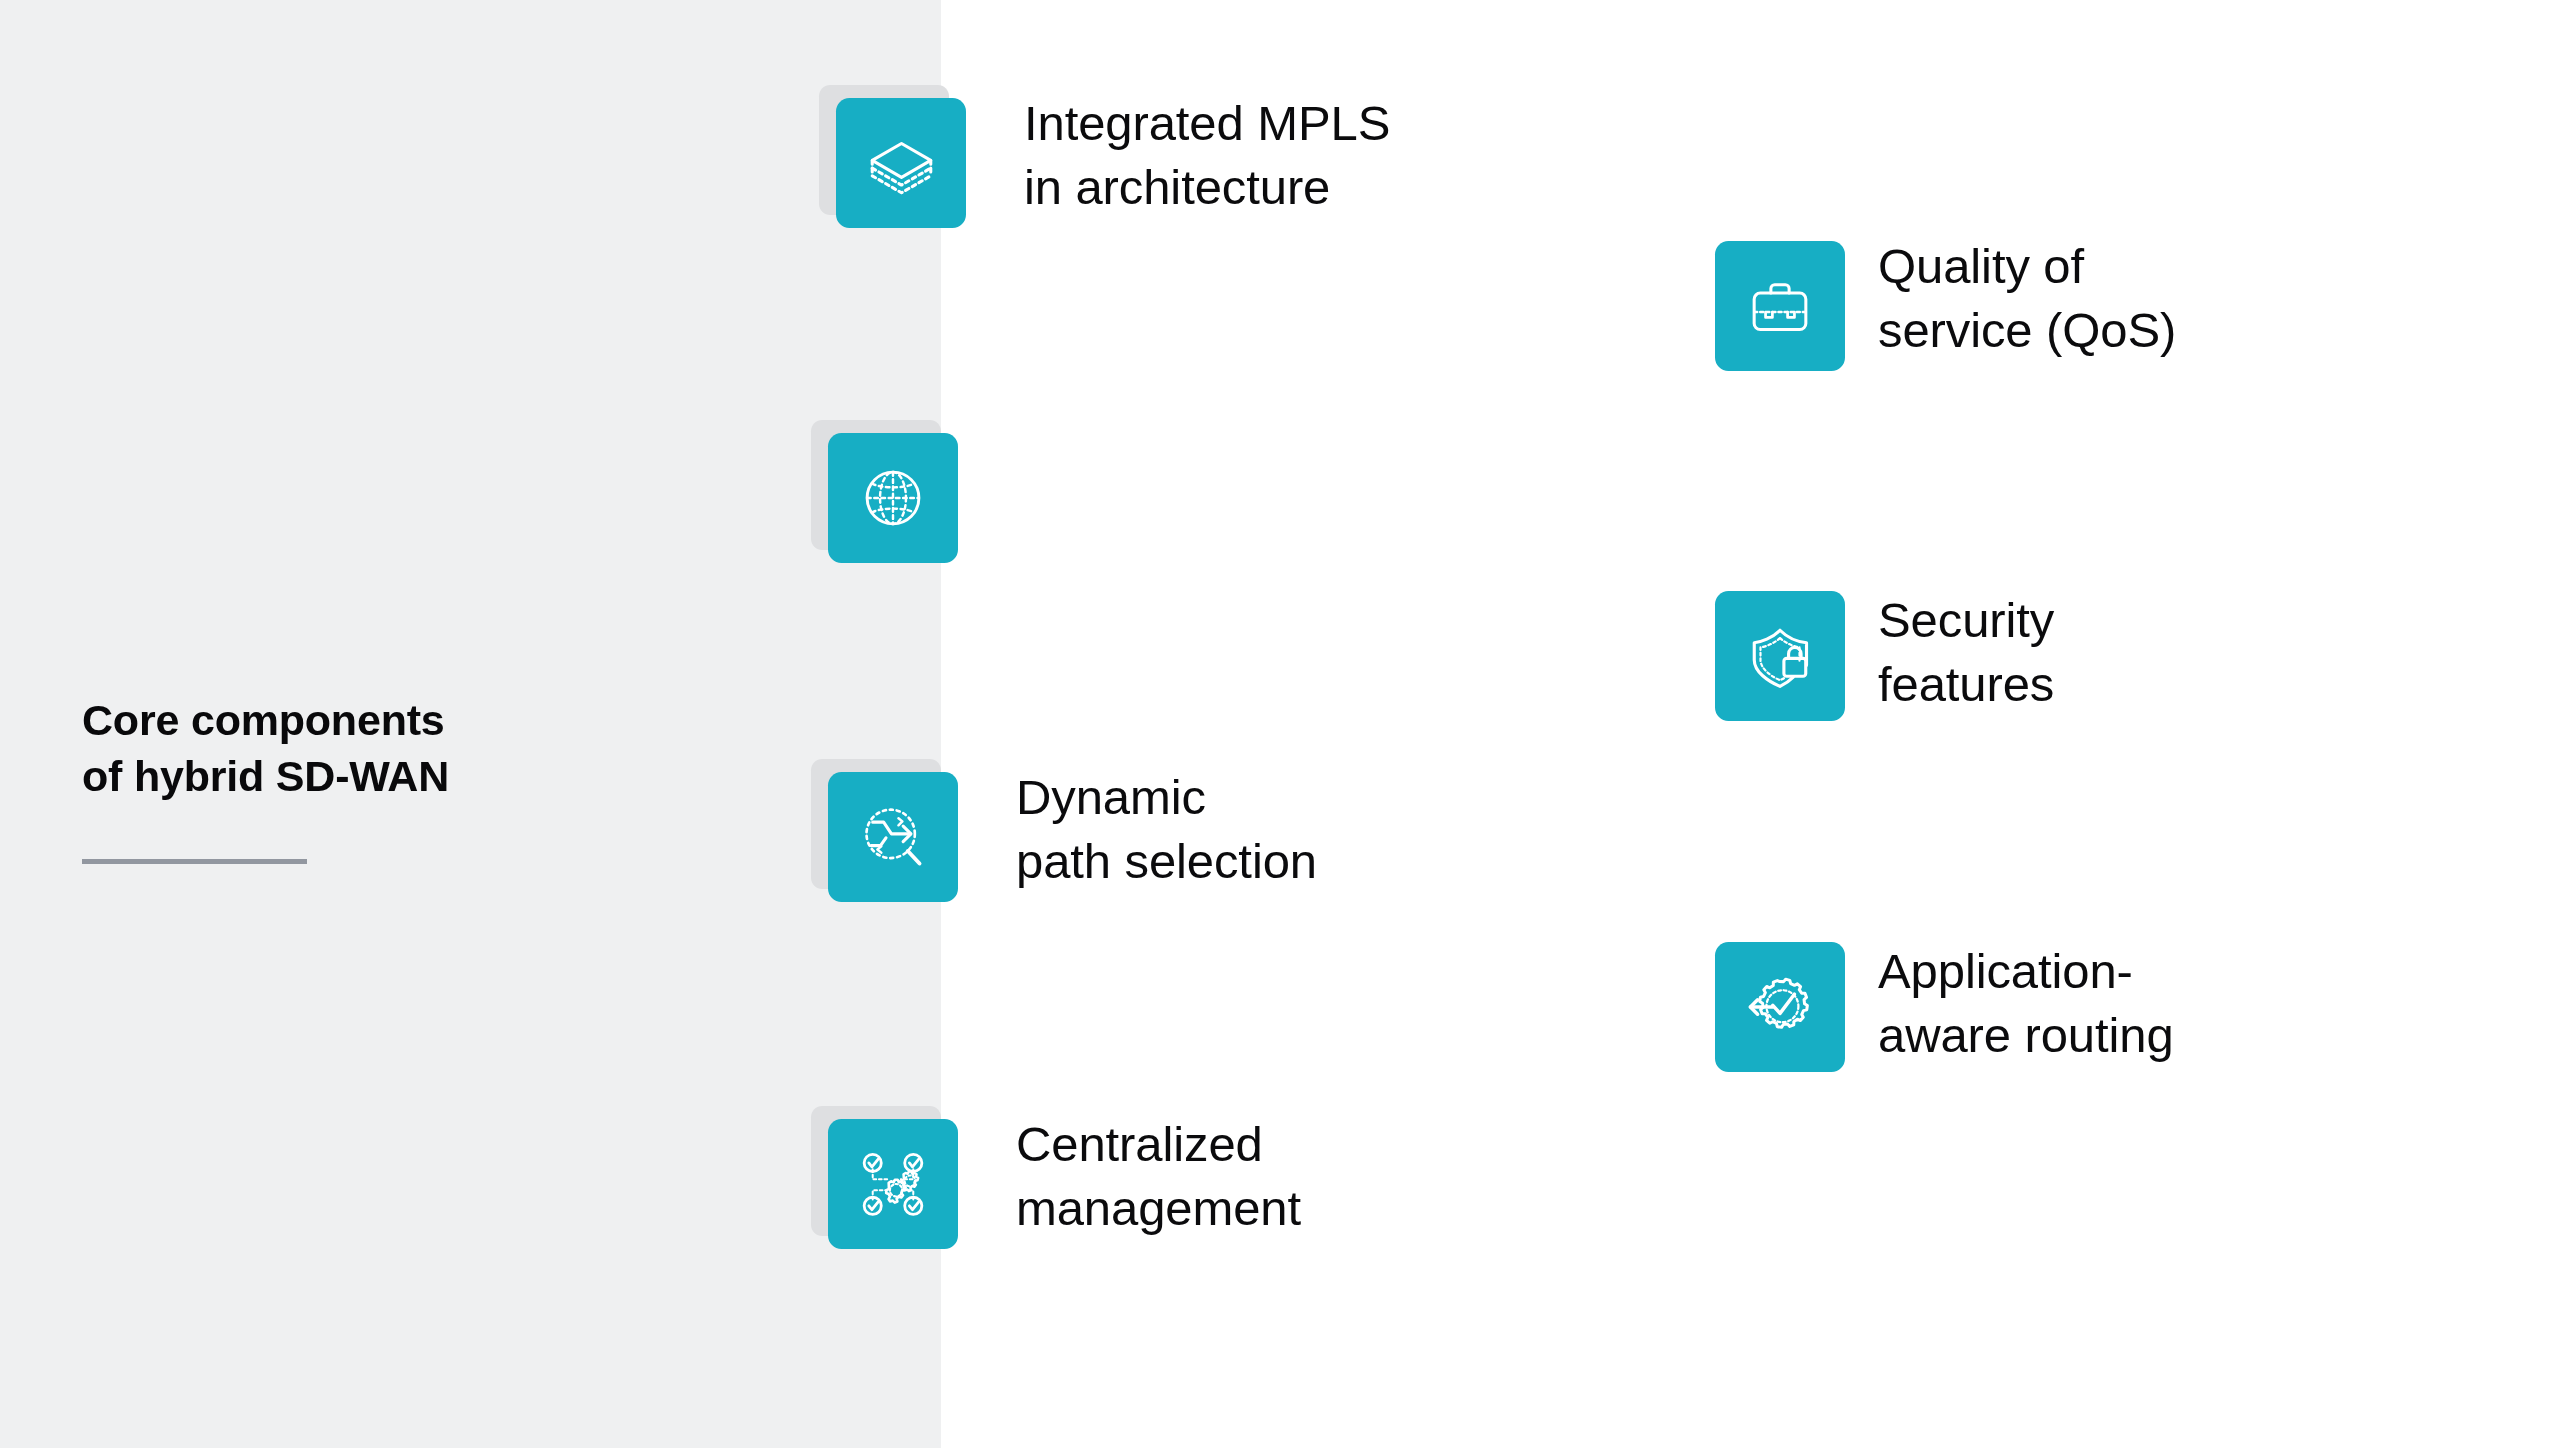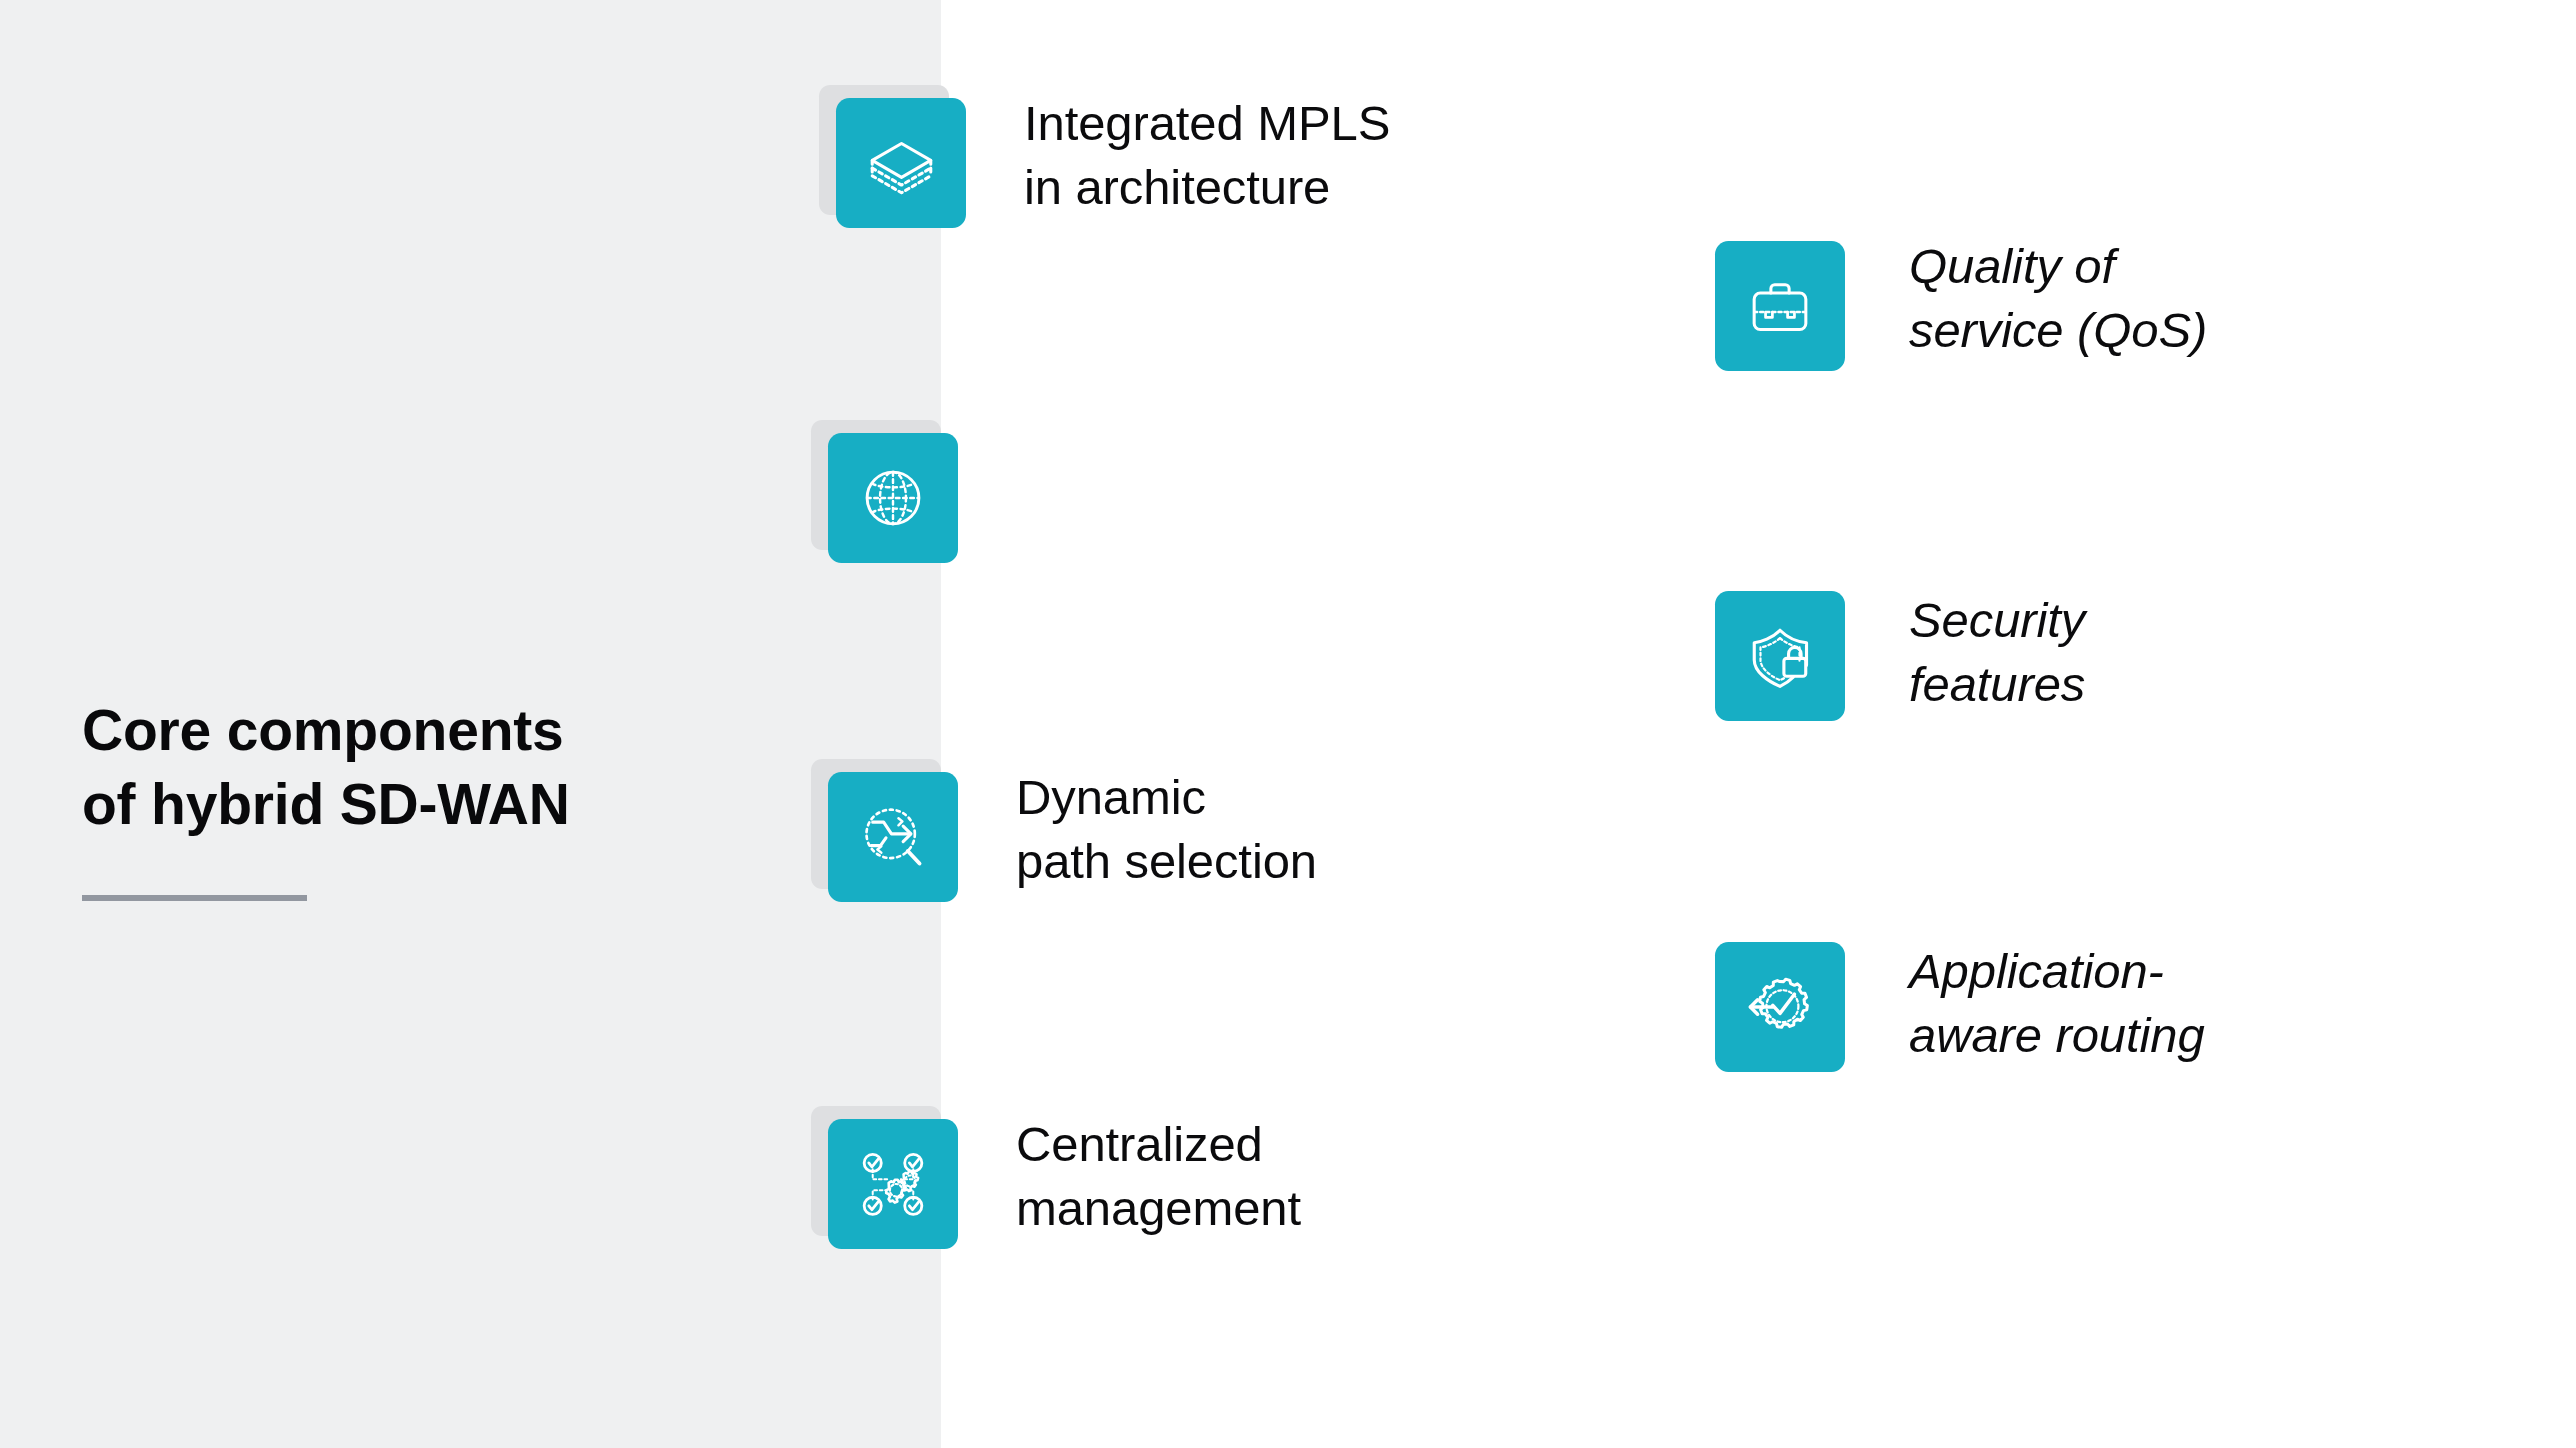--- a/index.html
+++ b/index.html
@@ -24,21 +24,21 @@
   }
 
   
   #heading-block{
     position:absolute;
     left:82px;
     top:693px;
     width:680px;
   }
   #page-title{
-    font-size:57px;
+    font-size:43px;
     line-height:1.30;
     font-weight:700;
     color:#09090b;
     letter-spacing:-0.2px;
     white-space:pre-line;
     margin:0;
   }
   #title-rule{
     margin-top:54px;
     width:225px;
@@ -78,21 +78,21 @@
   .tile svg{display:block;}
   .item-label{
     font-size:49px;
     line-height:1.32;
     font-weight:400;
     color:#0b0b0d;
     white-space:pre-line;
     letter-spacing:-0.1px;
   }
   .label-left{margin-left:58px;margin-top:-7.2px;}
-  .label-right{margin-left:64px;margin-top:-7.2px;font-style:italic;}
+  .label-right{margin-left:33px;margin-top:-7.2px;}
 
   
   #item-mpls      {left:828px; top:98px;padding-left:8px;}
   #item-internet  {left:828px; top:433px;}
   #item-dynamic   {left:828px; top:772px;}
   #item-central   {left:828px; top:1119px;}
 
   
   #item-qos       {left:1715px; top:241px;}
   #item-security  {left:1715px; top:591px;align-items:center;}

